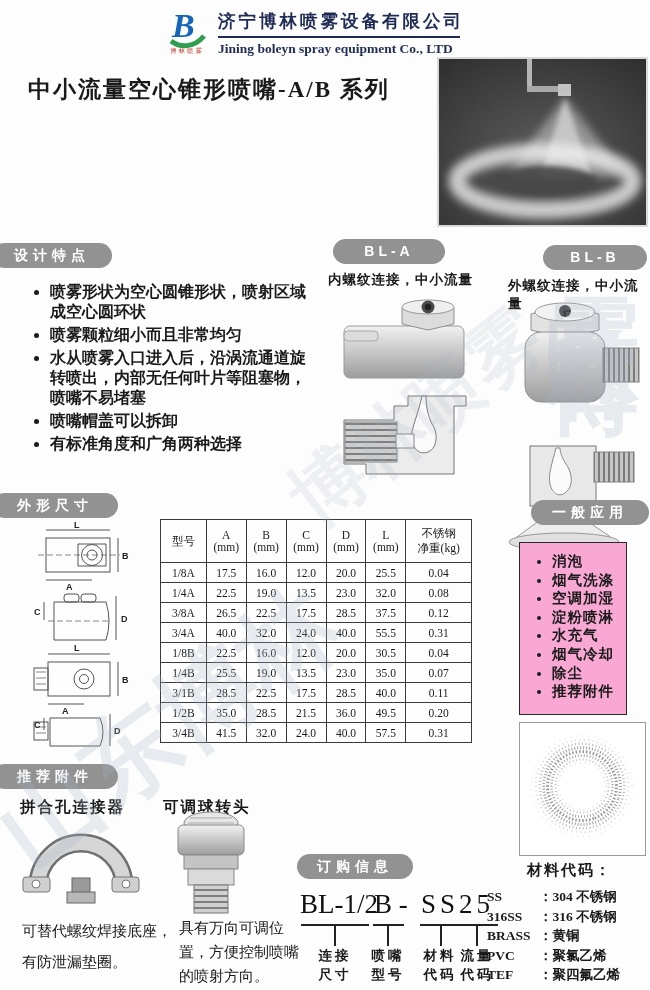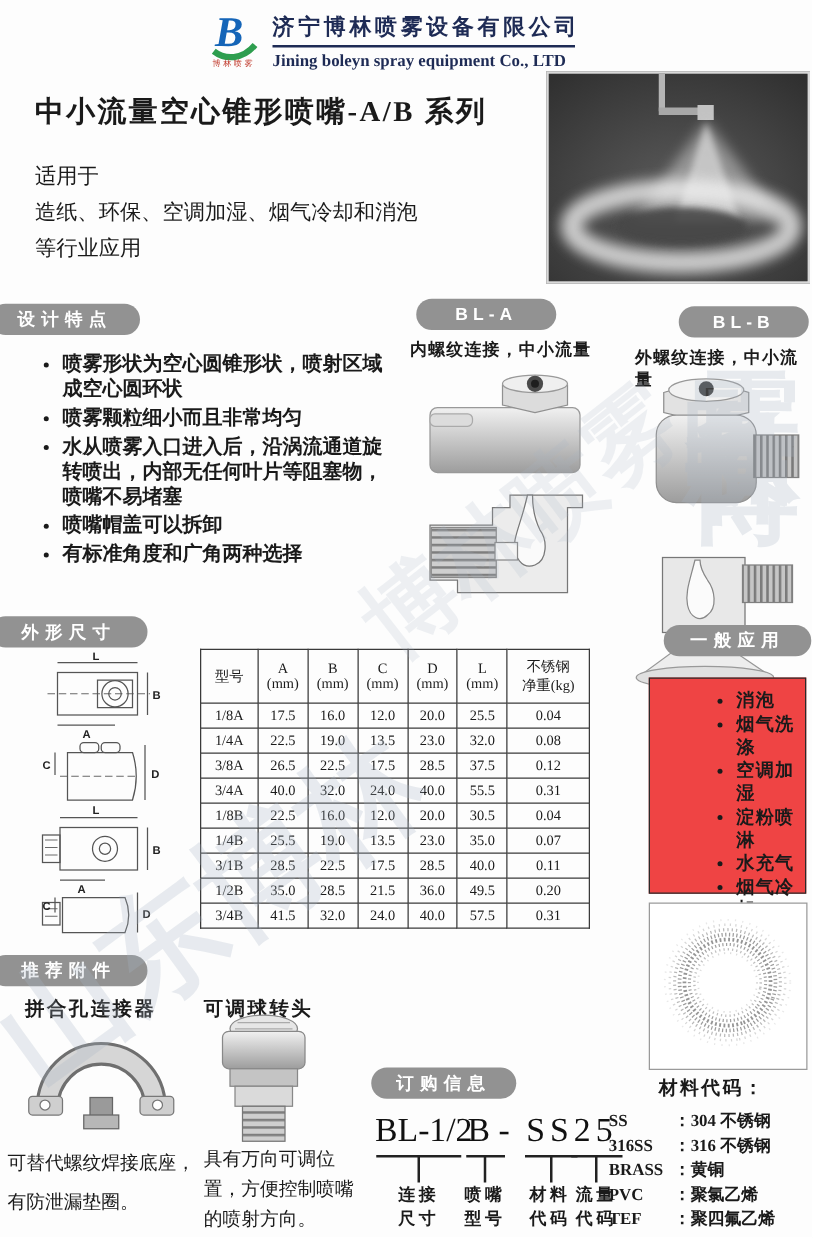--- a/index.html
+++ b/index.html
@@ -54,36 +54,36 @@
   .dim-table { position:absolute; left:160px; top:519px; width:312px; border-collapse:collapse;
                font-size:11.5px; text-align:center; z-index:2; background:rgba(255,255,255,0.0); }
   .dim-table th, .dim-table td { border:1px solid #3a3a3a; padding:0; }
   .dim-table thead th { height:43px; font-weight:normal; }
   .dim-table tbody td { height:20px; }
   .dim-table .c-model { width:46px; }
   .dim-table .c-dim { width:40px; }
   .dim-table .c-w { width:66px; }
 
   
-  .apps-box { position:absolute; left:519px; top:542px; width:126px; height:173px;
-              border:1.5px solid #2a2a2a; background:#ef4444; z-index:2;padding-left:37px; }
+  .apps-box { position:absolute; left:519px; top:542px; width:108px; height:173px;
+              border:1.5px solid #2a2a2a; background:#f9a8d4; z-index:2; }
   .apps-box ul { margin:0; padding:9px 0 0 32px; }
   .apps-box li { font-size:14.5px; font-weight:bold; line-height:18.6px; letter-spacing:1px; }
 
   .ring-box { position:absolute; left:519px; top:722px; width:127px; height:134px;
               border:1px solid #9a9a9a; background:#fff; z-index:2; }
   .ring-box svg { display:block; width:100%; height:100%; }
 
   
   .acc-name { position:absolute; font-size:15.5px; font-weight:bold; letter-spacing:2px; }
   .acc-name-1 { left:20px; top:797px; }
   .acc-name-2 { left:163px; top:797px; }
   .clamp-svg  { left:22px; top:822px; width:118px; height:88px; }
   .swivel-svg { left:170px; top:808px; width:82px; height:108px; }
-  .acc-desc { position:absolute; font-size:15px; }
+  .acc-desc { position:absolute; font-size:15px;margin-left:16px; }
   .acc-desc-1 { left:6px; top:916px; width:158px; line-height:31px; }
   .acc-desc-2 { left:163px; top:916px; width:130px; line-height:24px; }
 
   
   .code-part { position:absolute; font-size:27px; font-family:"Liberation Serif",serif; color:#111; white-space:nowrap; }
   .cp0 { left:300px; top:889px; }
   .cp1 { left:374px; top:889px; }
   .cp2 { left:421px; top:889px; letter-spacing:4px; }
   .cp3 { left:459px; top:889px; letter-spacing:4px; }
   .code-underline { position:absolute; top:924px; height:2px; background:#222; }
@@ -126,25 +126,20 @@
     </svg>
   </div>
   <div class="company">
     <div class="company-cn">济宁博林喷雾设备有限公司</div>
     <div class="company-divider"></div>
     <div class="company-en">Jining boleyn spray equipment Co., LTD</div>
   </div>
 
   <div class="page-title">中小流量空心锥形喷嘴-A/B 系列</div>
 
-  <div class="intro">
-    <div>适用于</div>
-    <div>造纸、环保、空调加湿、烟气冷却和消泡</div>
-    <div>等行业应用</div>
-  </div>
 
   <div class="spray-photo">
     <svg viewBox="0 0 207 166">
       <defs>
         <filter id="b1" x="-40%" y="-40%" width="180%" height="180%">
             <feGaussianBlur stdDeviation="2.5"></feGaussianBlur>
           </filter>
         <filter id="b2" x="-40%" y="-40%" width="180%" height="180%">
             <feGaussianBlur stdDeviation="5"></feGaussianBlur>
           </filter>

